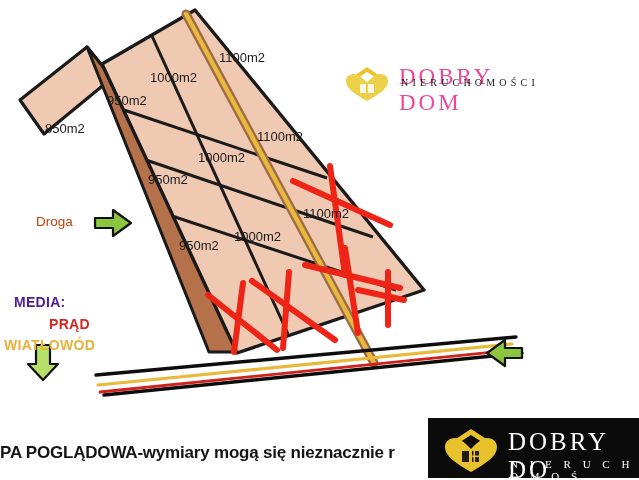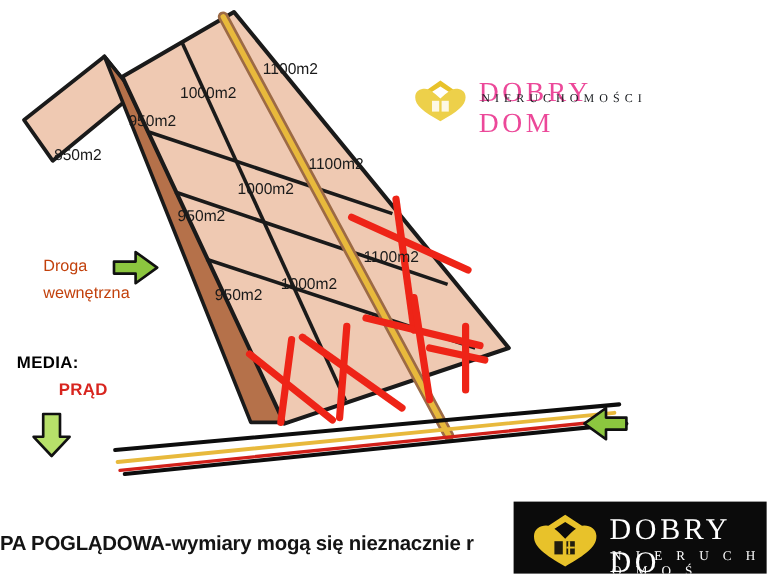--- a/index.html
+++ b/index.html
@@ -10,21 +10,21 @@
 
   svg.mapsvg{position:absolute;left:0;top:0;width:639px;height:480px;}
 
   .txt{position:absolute;white-space:pre;text-align:right;}
 
   
   .plot-label{font-size:13px;color:#1a1a1a;font-family:"Liberation Sans",sans-serif;}
 
   
   .anno{font-size:13.5px;color:#c2410c;line-height:1.45;}
-  .anno-media-title{font-size:14px;font-weight:bold;color:#000000;letter-spacing:.3px;}
+  .anno-media-title{font-size:14px;font-weight:bold;color:#4c1d95;letter-spacing:.3px;}
   .anno-prad{font-size:14px;font-weight:bold;color:#d8251f;letter-spacing:.3px;}
   .anno-swiat{font-size:14px;font-weight:bold;color:#e8b13a;letter-spacing:.3px;}
 
   .footer-note{position:absolute;font-size:17px;font-weight:bold;color:#141414;
                letter-spacing:-0.2px;white-space:nowrap;}
 
   
   #brand-top{position:absolute;left:341px;top:62px;width:200px;height:44px;}
   #brand-top .wordmark{position:absolute;left:58px;top:2px;font-family:"Liberation Serif","DejaVu Serif",serif;
         font-size:23px;letter-spacing:3px;color:#ec4899;font-weight:normal;}
@@ -128,24 +128,24 @@
 
   <div class="txt plot-label" style="left:257px;top:129px;">1100m2</div>
 
   <div class="txt plot-label" style="left:179px;top:238px;">950m2</div>
 
   <div class="txt plot-label" style="left:234px;top:229px;">1000m2</div>
 
   <div class="txt plot-label" style="left:303px;top:206px;">1100m2</div>
 
   <div class="txt anno" style="left:36px;top:212px;">Droga</div>
-  <div class="txt anno" style="left:36px;top:234px;">wewnętrzna</div>
 
   <div class="txt anno-media-title" style="left:14px;top:294px;">MEDIA:</div>
   <div class="txt anno-prad" style="left:23px;top:316px;padding-left:26px;">PRĄD</div>
+  <div class="txt anno-swiat" style="left:4px;top:337px;">WIATŁOWÓD</div>
 
 
   <div id="brand-top">
     <svg width="52" height="42" viewBox="0 0 52 42" style="position:absolute;left:0;top:1px;">
       <path d="M6 18 L26 4 L46 18 L43 20 L26 9 L9 20 Z" fill="#E8C22A"></path>
       <path d="M26 38 C12 30 5 25 5 18 C5 13 9 11 13 11 C17 11 20 14 26 19 C32 14 35 11 39 11 C43 11 47 13 47 18 C47 25 40 30 26 38 Z" fill="#EDD04A"></path>
       <rect x="19" y="21" width="6" height="9" fill="#fff" opacity=".85"></rect>
       <rect x="27" y="21" width="6" height="9" fill="#fff" opacity=".85"></rect>
     </svg>
     <div class="wordmark">DOBRY DOM</div>

